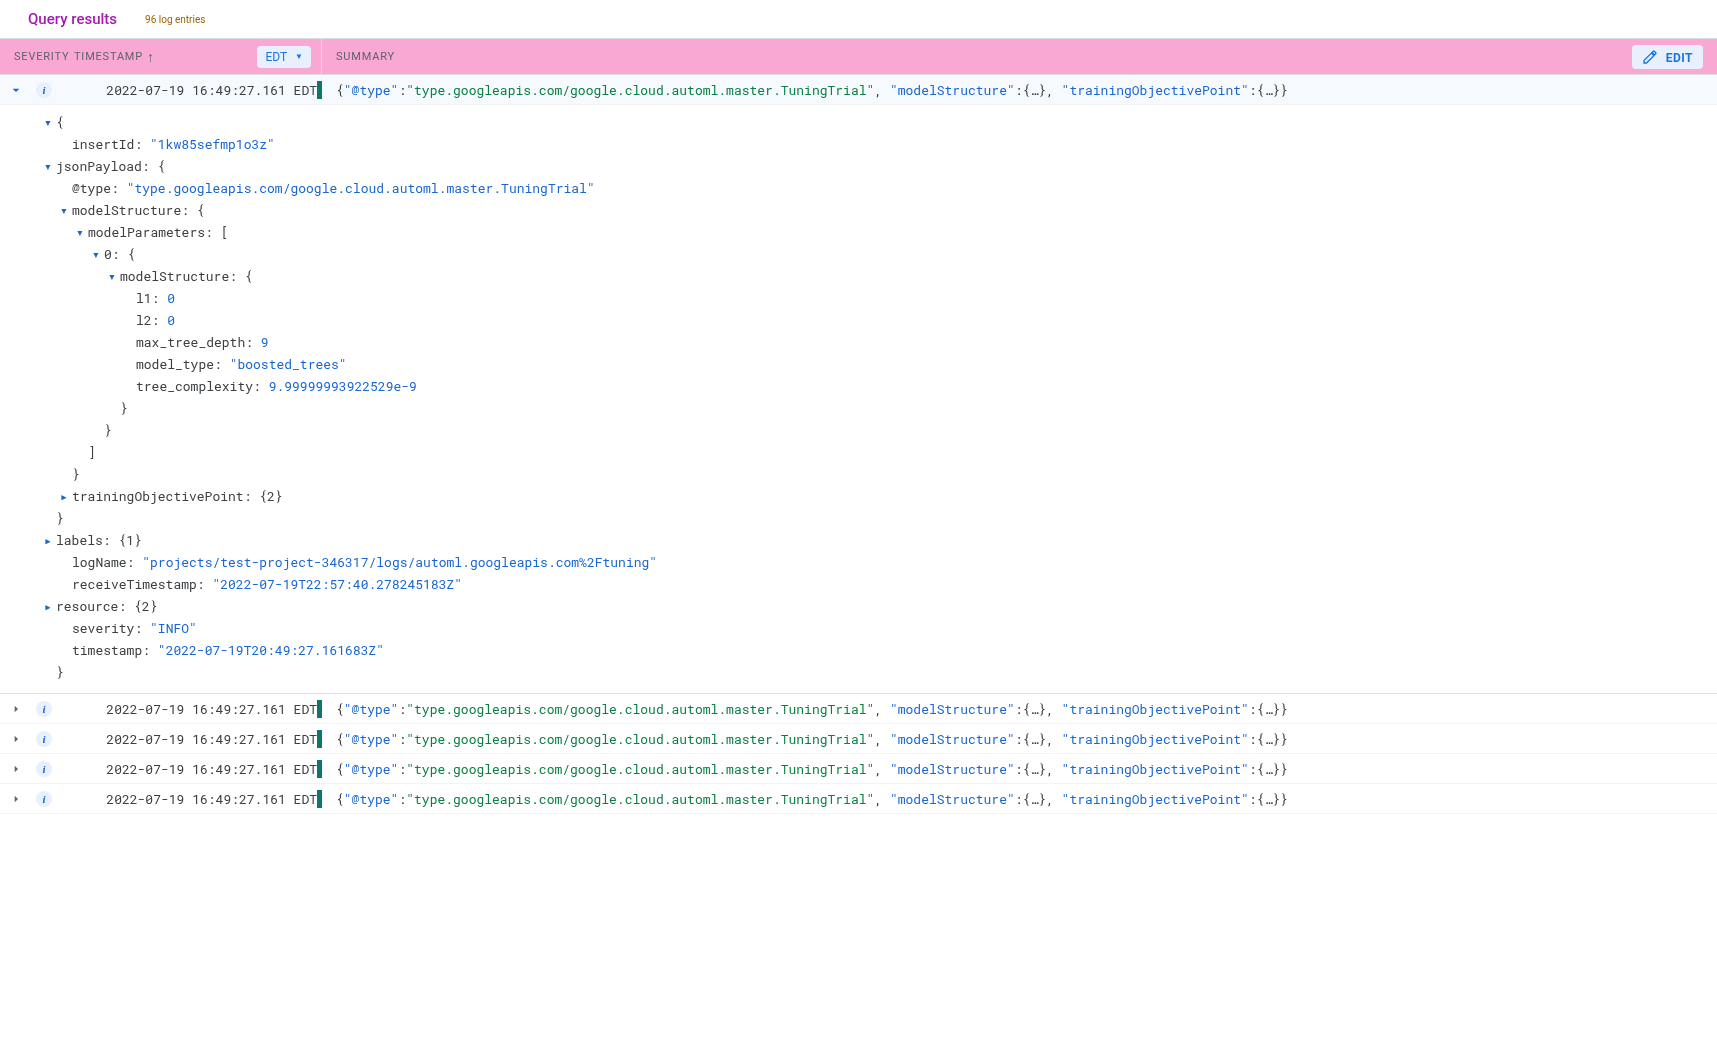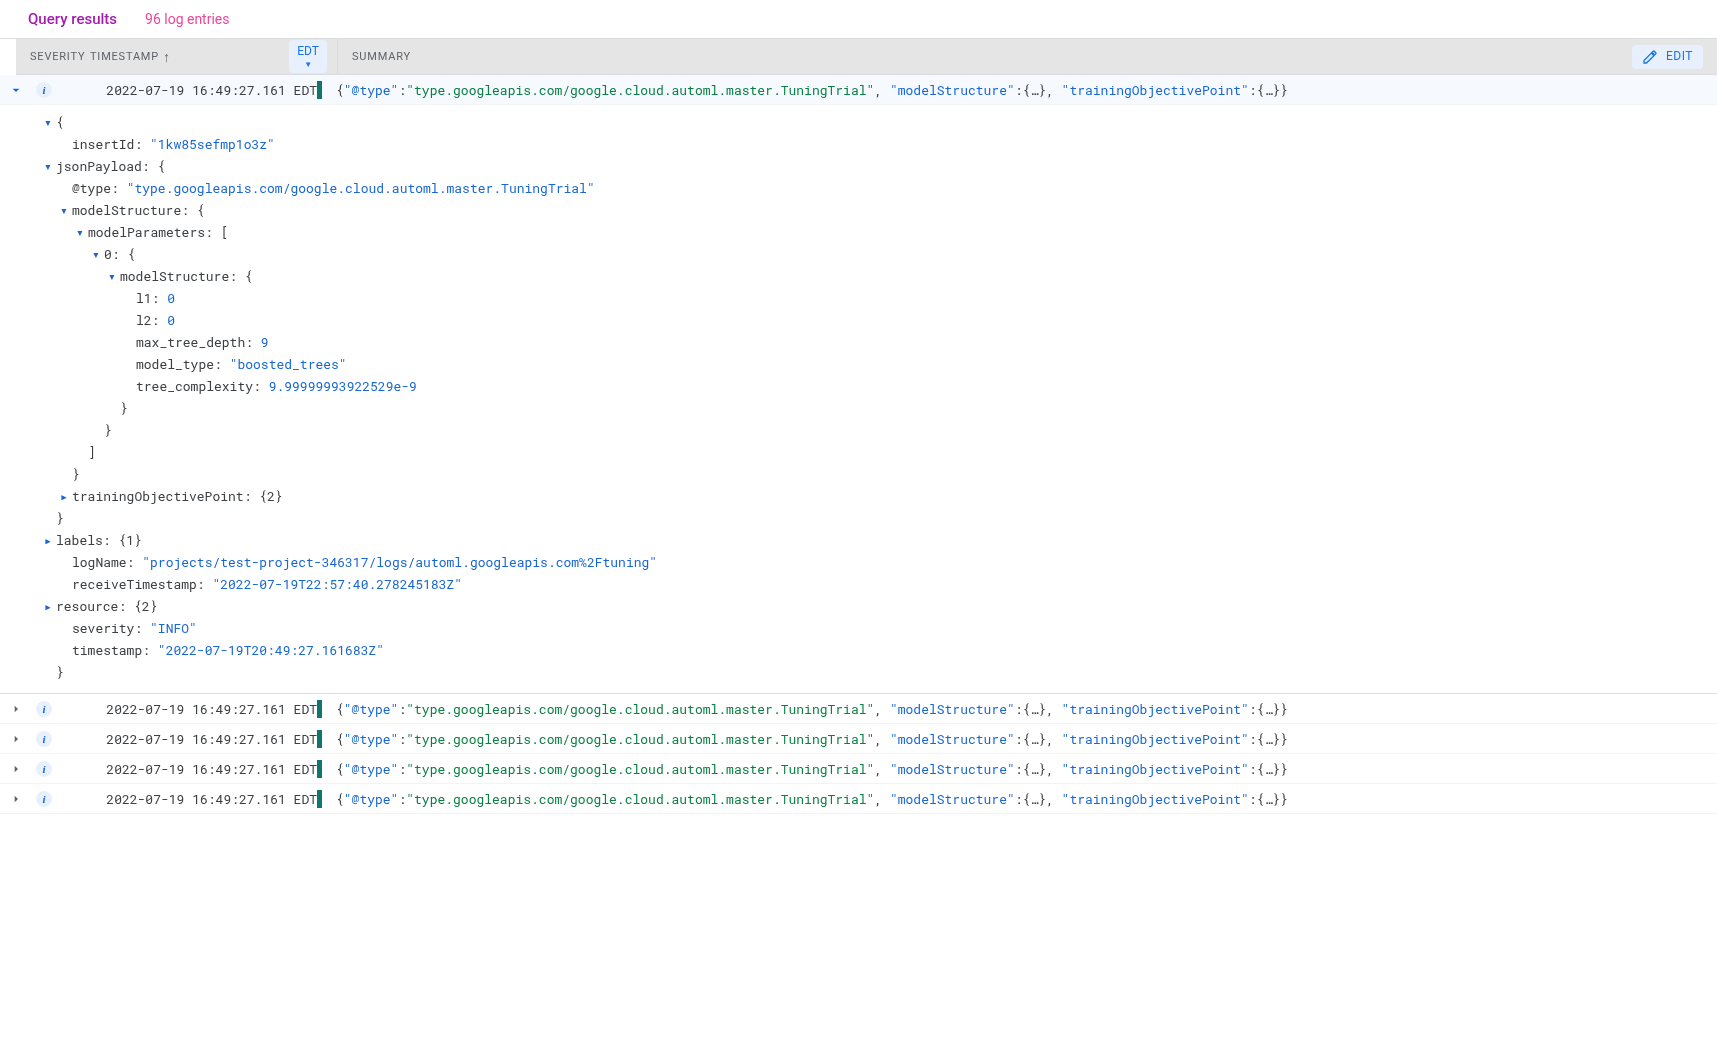--- a/index.html
+++ b/index.html
@@ -16,33 +16,32 @@
       gap: 28px;
       padding: 10px 28px;
       border-bottom: 1px solid #dadce0;
     }
     .header-bar .title {
       font-size: 15px;
       font-weight: 500;
       color: #a21caf;
     }
     .header-bar .count {
-      font-size: 14px;
-      color: #ec4899;
+      font-size: 10px;
+      color: #a16207;
     }
     .cols-header {
       display: flex;
       align-items: center;
       height: 36px;
       border-bottom: 1px solid #dadce0;
-      background: #e5e5e5;
+      background: #f9a8d4;
       font-size: 11px;
       letter-spacing: 0.8px;
       color: #5f6368;
-      margin-left: 16px;
     }
     .cols-header .col-severity {
       width: 74px;
       padding-left: 14px;
     }
     .cols-header .col-timestamp {
       width: 248px;
       display: flex;
       align-items: center;
       justify-content: space-between;
@@ -55,41 +54,40 @@
     }
     .cols-header .tz-pill {
       background: #e8f0fe;
       color: #1a73e8;
       font-size: 12px;
       letter-spacing: 0;
       padding: 4px 8px;
       border-radius: 4px;
       display: inline-flex;
       align-items: center;
-      gap: 2px;
-      flex-direction: column;
+      gap: 8px;
     }
     .cols-header .col-summary {
       flex: 1;
       display: flex;
       align-items: center;
       justify-content: space-between;
       padding: 0 14px;
     }
     .edit-pill {
       background: #e8f0fe;
       color: #1a73e8;
       font-size: 12px;
       letter-spacing: 0.5px;
       padding: 4px 10px;
       border-radius: 4px;
       display: inline-flex;
-      align-items: flex-start;
+      align-items: flex-end;
       gap: 8px;
-      font-weight:400;
+      font-weight:700;
     }
     .row {
       display: flex;
       align-items: center;
       height: 30px;
       border-bottom: 1px solid #f1f3f4;
       font-size: 13px;
     }
     .row.expanded-top { background: #f6f9fe; }
     .row .chev-cell {

